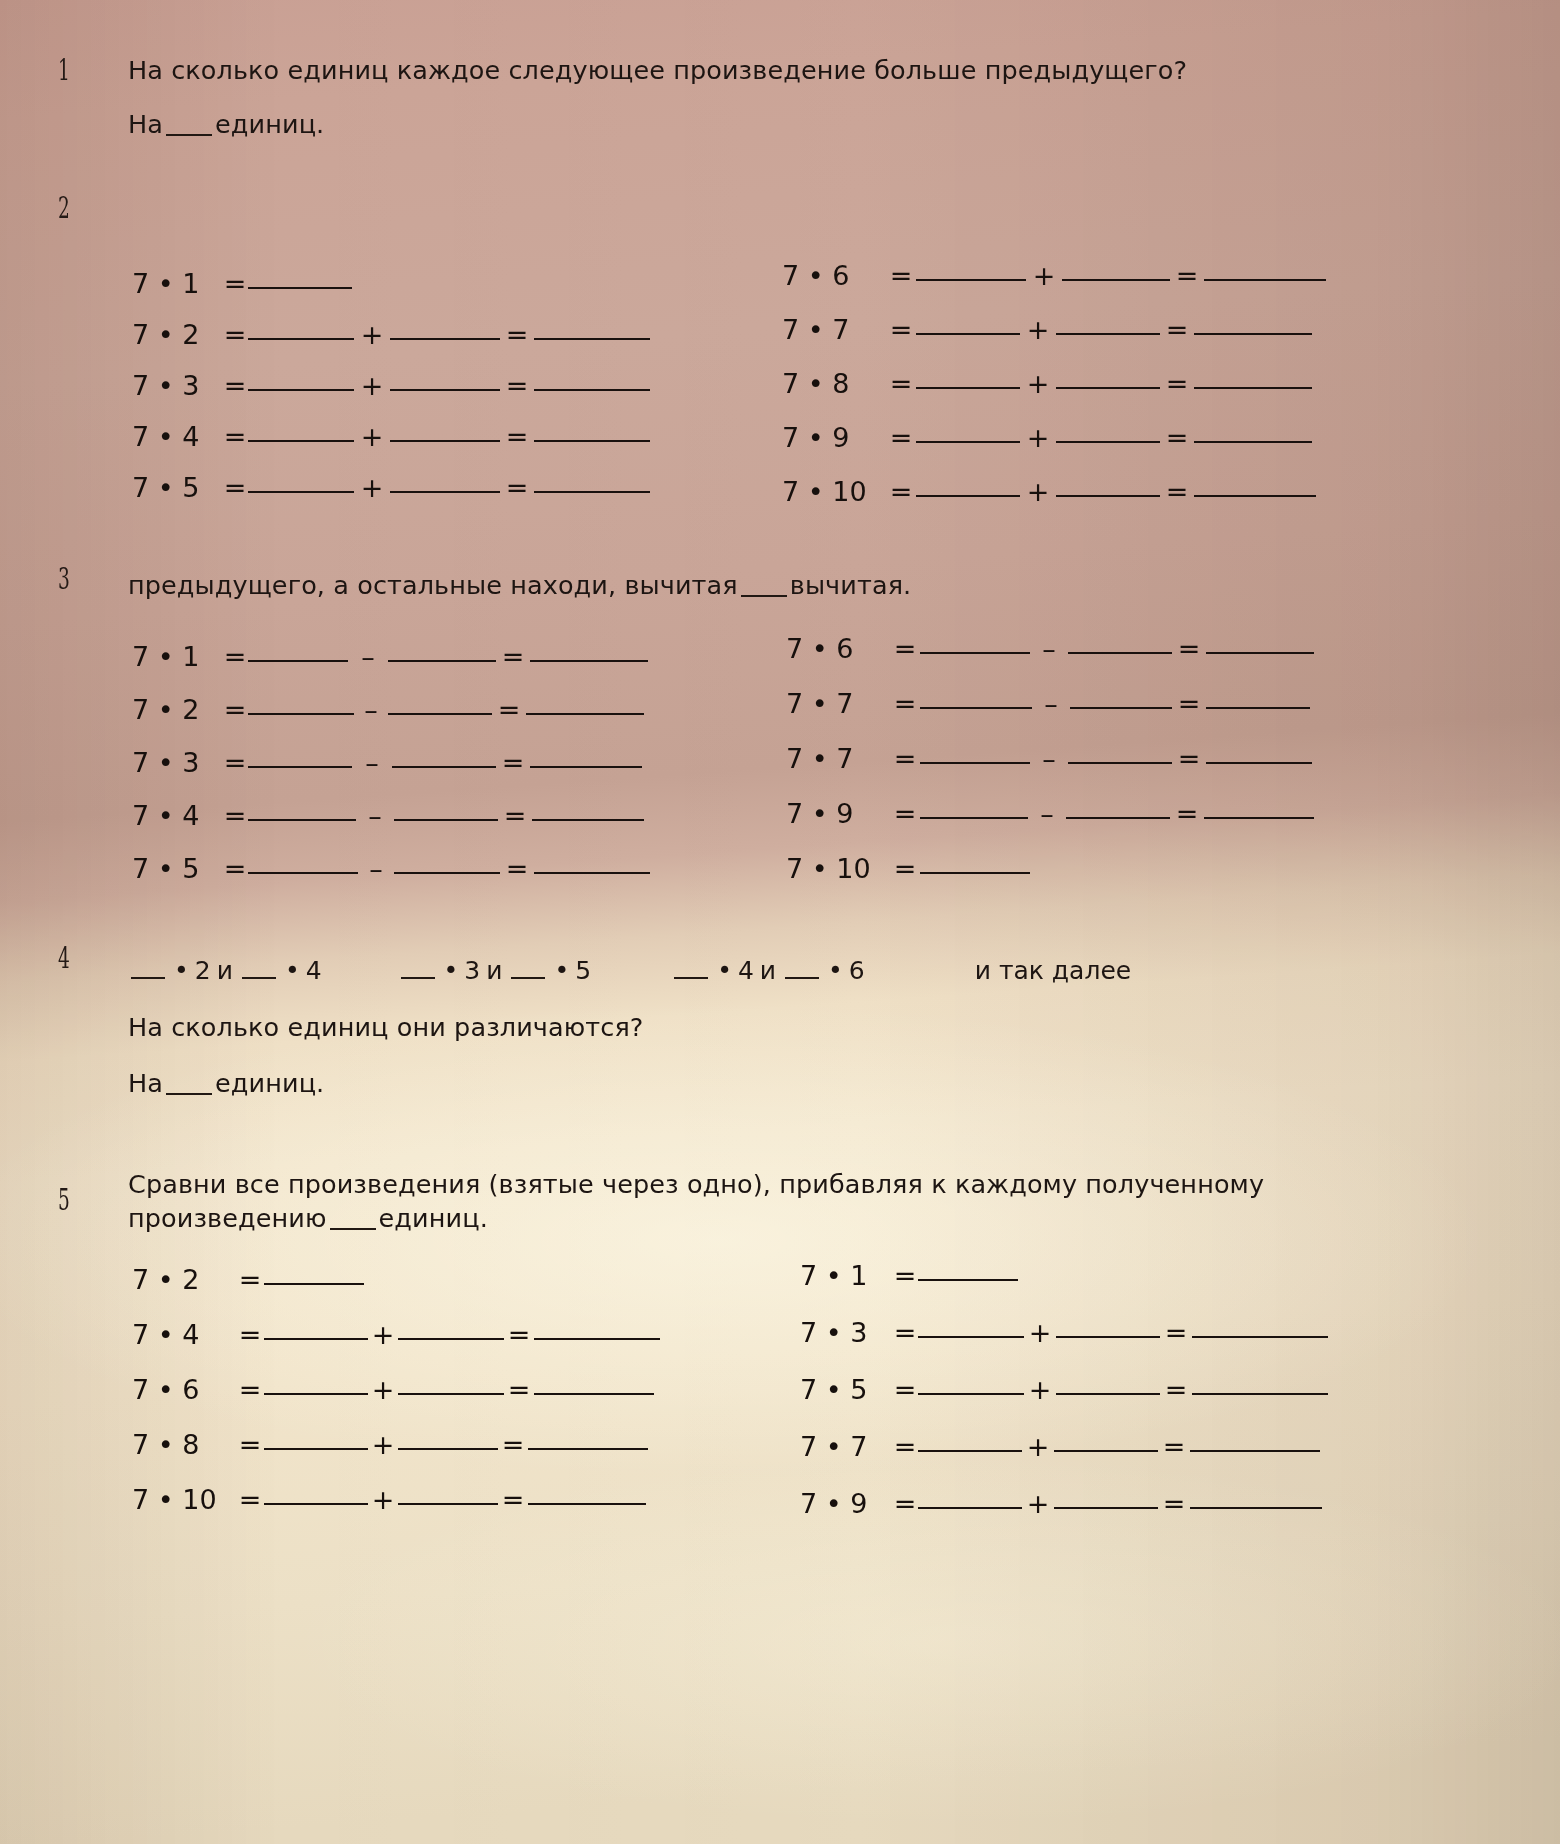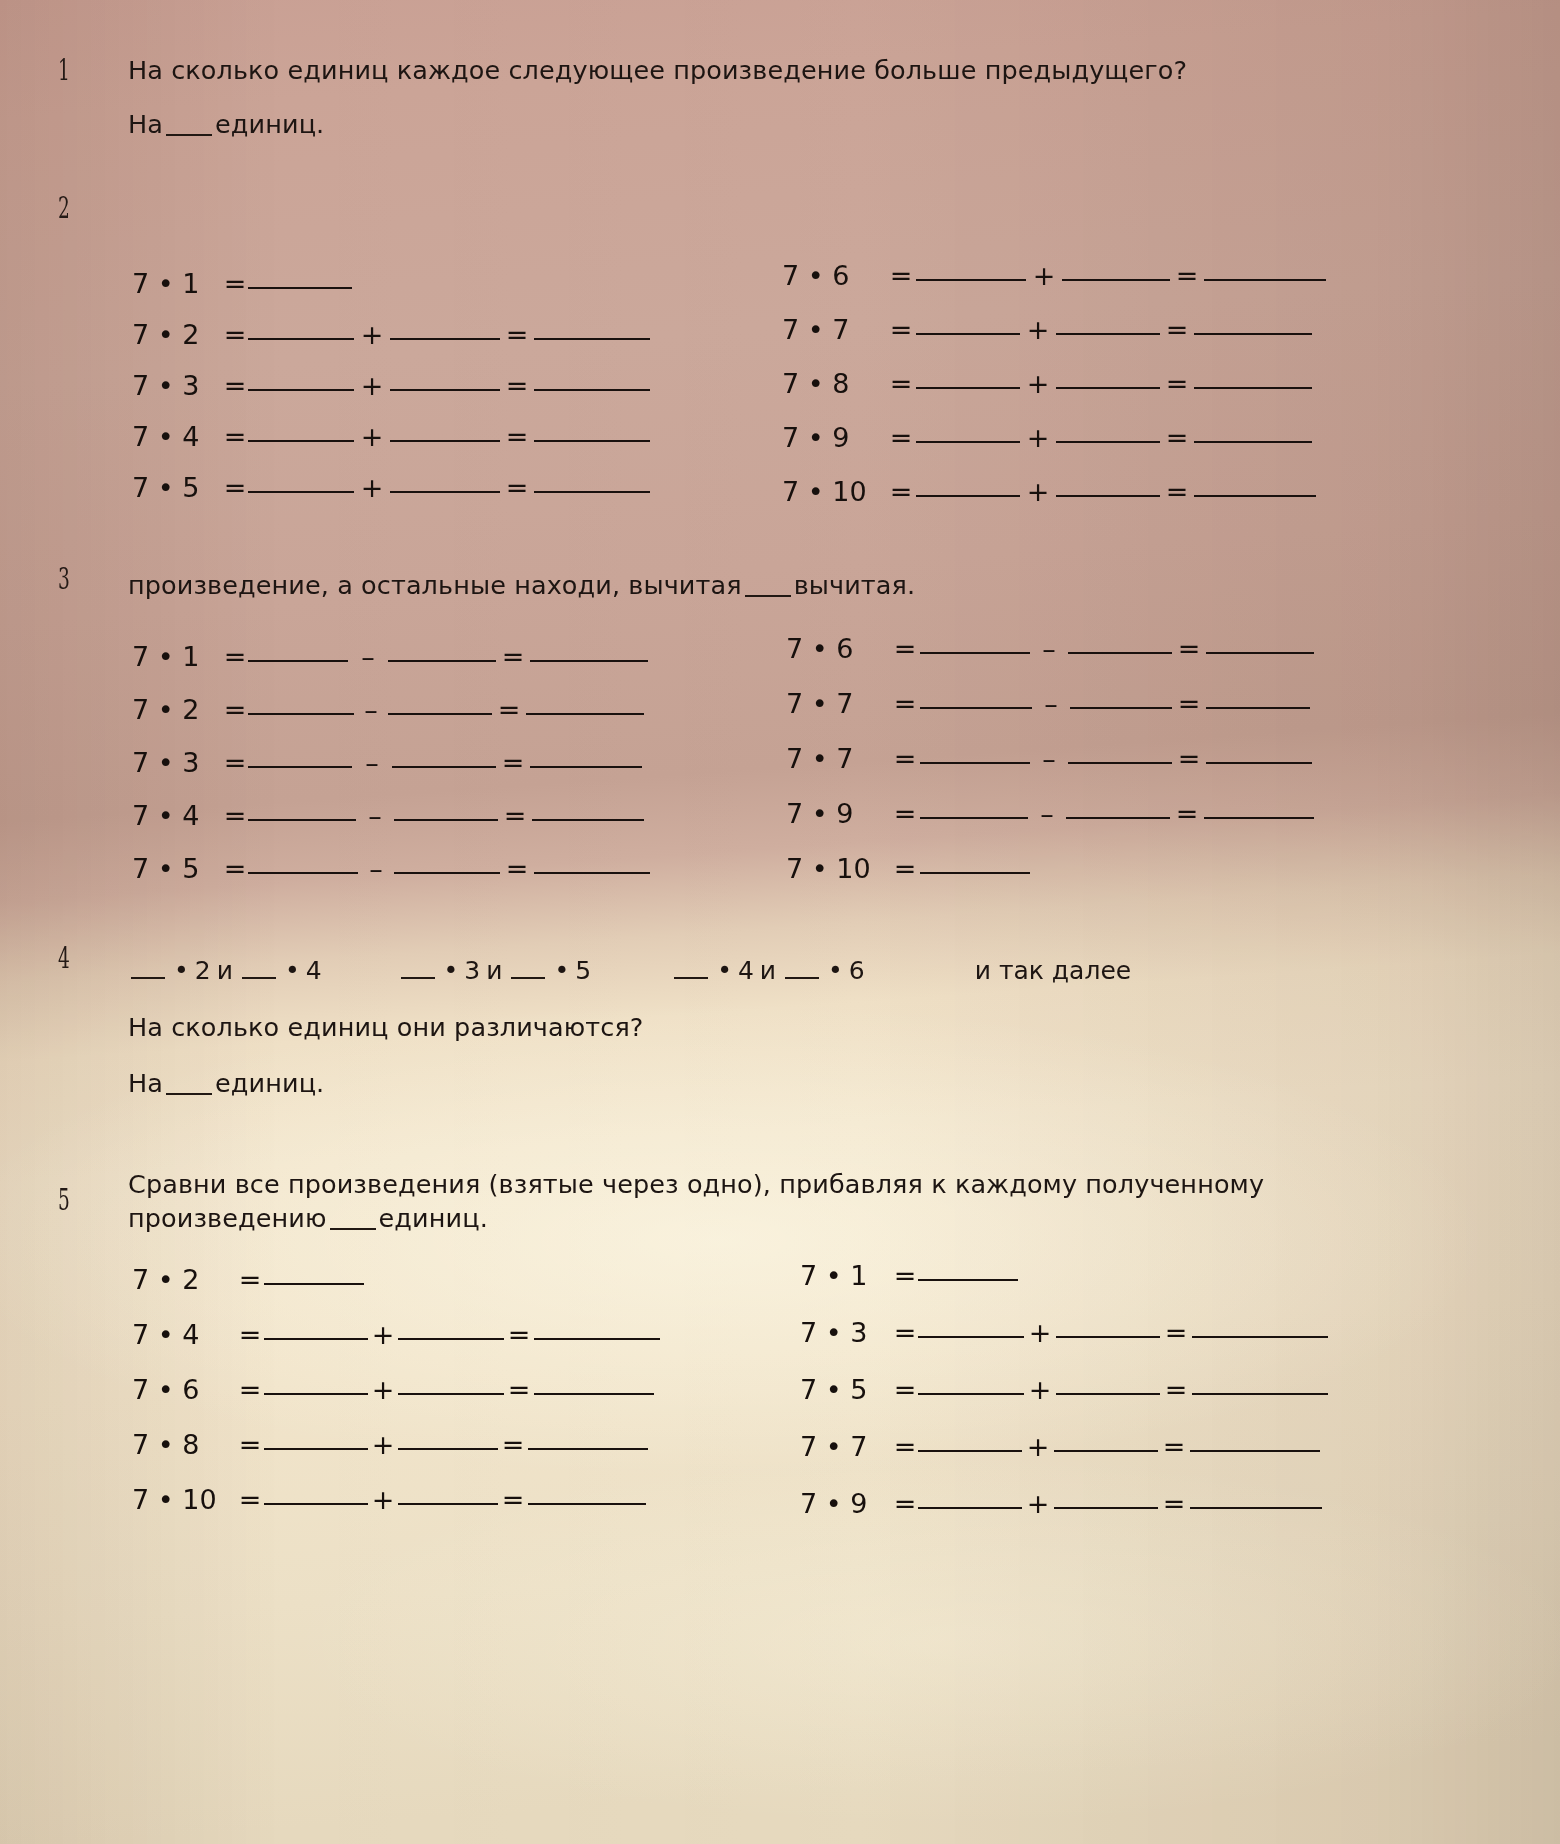--- a/index.html
+++ b/index.html
@@ -206,21 +206,21 @@
         <span class="op" style="width:34px">=</span>
         <span class="rule" style="width:122px"></span>
       </div>
     </div>
   </div>
 
   <div class="task" style="top:553px;left:0;width:1560px;">
     <div class="num" style="top:8px;">3</div>
     <div class="body" style="top:0;">
       <div class="ln" style="margin-top:20px;">
-        <span>произведение, а остальные находи, вычитая</span><span class="blank b-md"></span><span>вычитая.</span>
+        <span>предыдущего, а остальные находи, вычитая</span><span class="blank b-md"></span><span>вычитая.</span>
       </div>
     </div>
 
     <div class="eqs" style="top:88px;left:132px;">
       <div class="eq" style="margin-bottom:22px;">
         <span class="lhs" style="width:90px">7 • 1</span>
         <span class="op" style="width:26px">=</span>
         <span class="rule" style="width:100px"></span>
         <span class="op" style="width:40px">–</span>
         <span class="rule" style="width:108px"></span>

